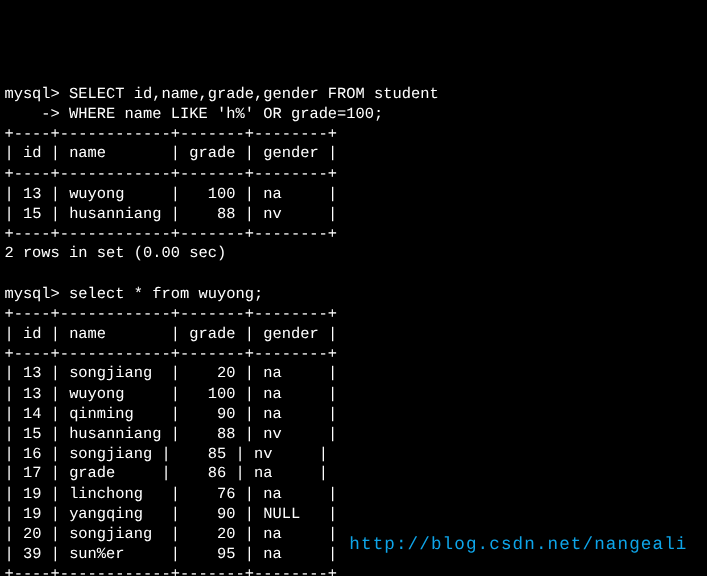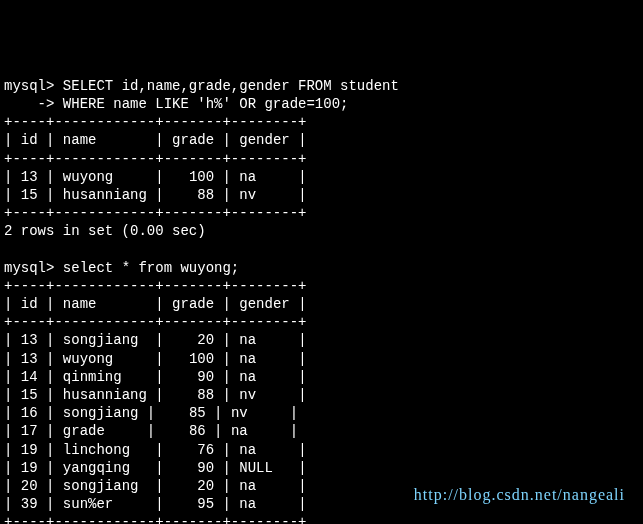--- a/index.html
+++ b/index.html
@@ -19,23 +19,23 @@
       position: relative;
       white-space: pre;
     }
     .terminal {
       white-space: pre;
     }
     .watermark {
       position: absolute;
       bottom: 18px;
       right: 18px;
-      color: #7dd3fc;
+      color: #0ea5e9;
       font-size: 16px;
-      font-family: Liberation Serif, serif;
+      font-family: Liberation Mono, monospace;
       letter-spacing: 1px;
     }
   </style>
 </head>
 <body>
 
 
 
 <div class="terminal"><span>mysql&gt;</span><span> SELECT id,name,grade,gender FROM student</span>
 <span>    -&gt;</span><span> WHERE name LIKE 'h%' OR grade=100;</span>

